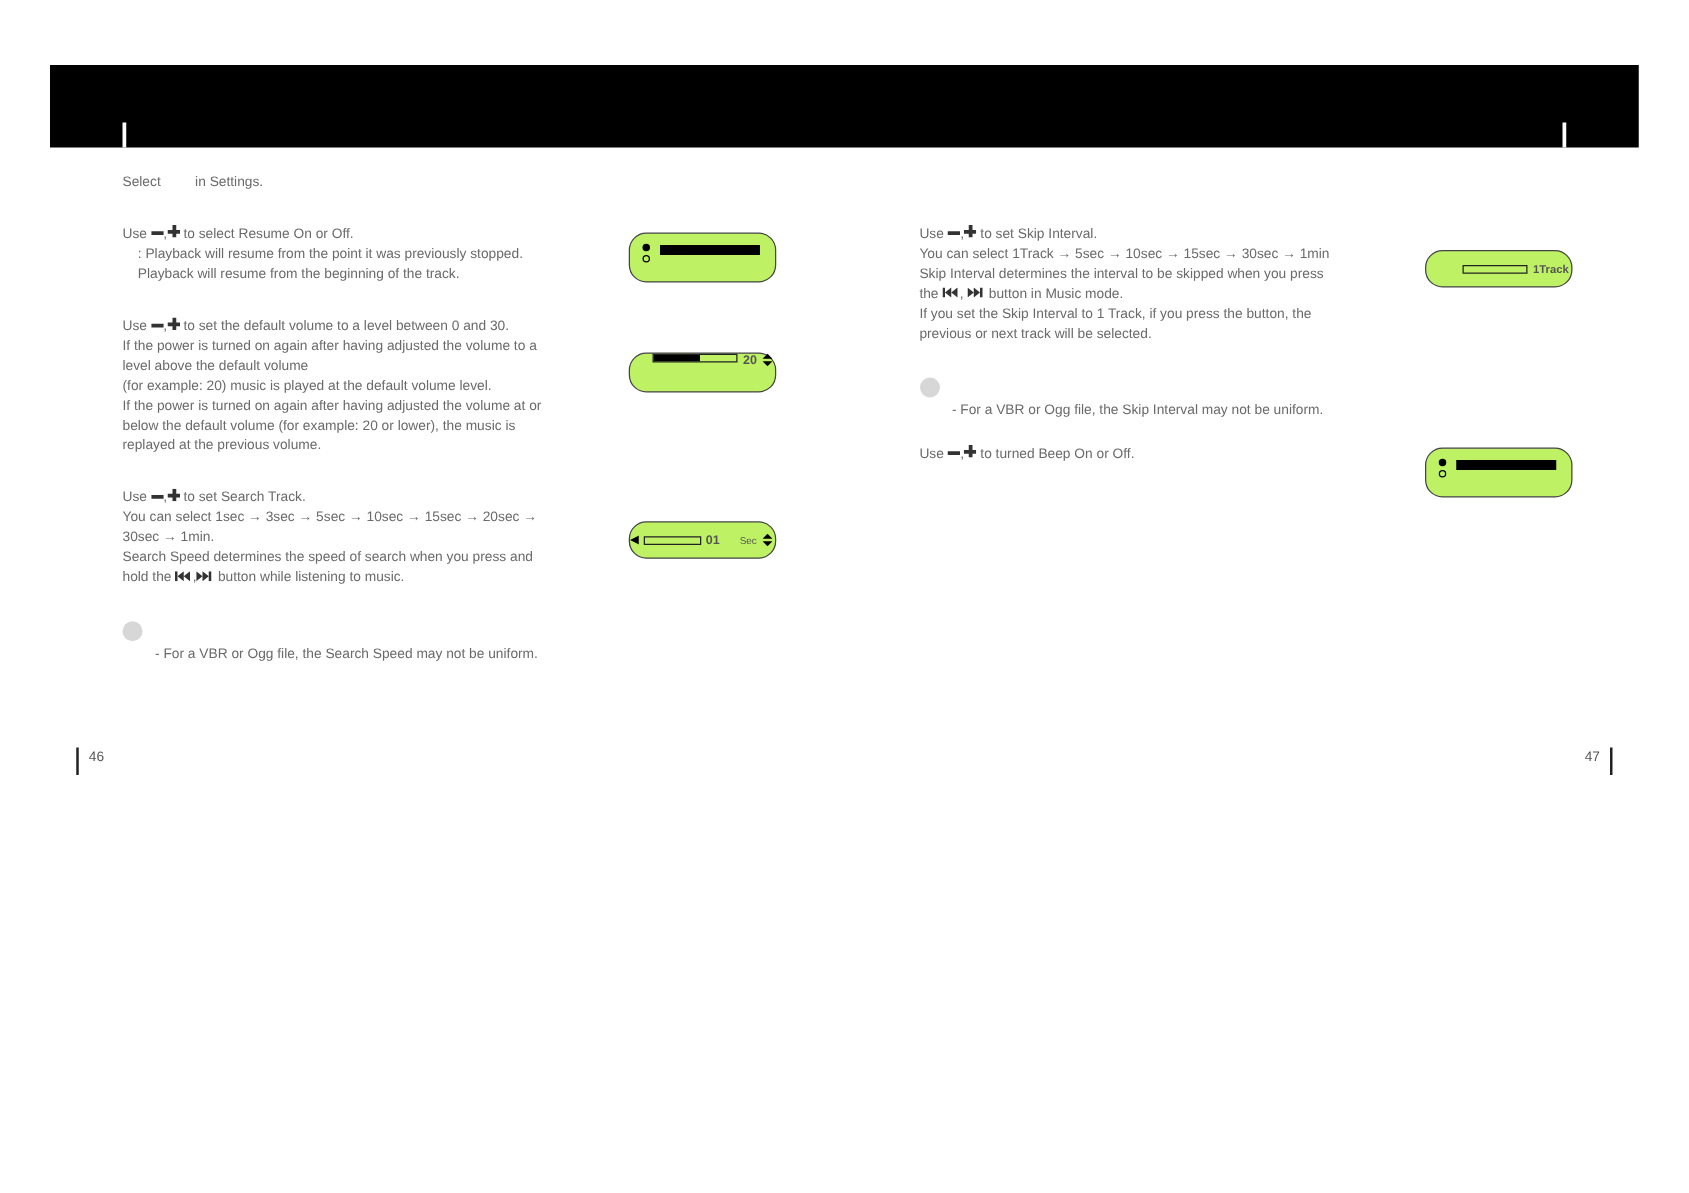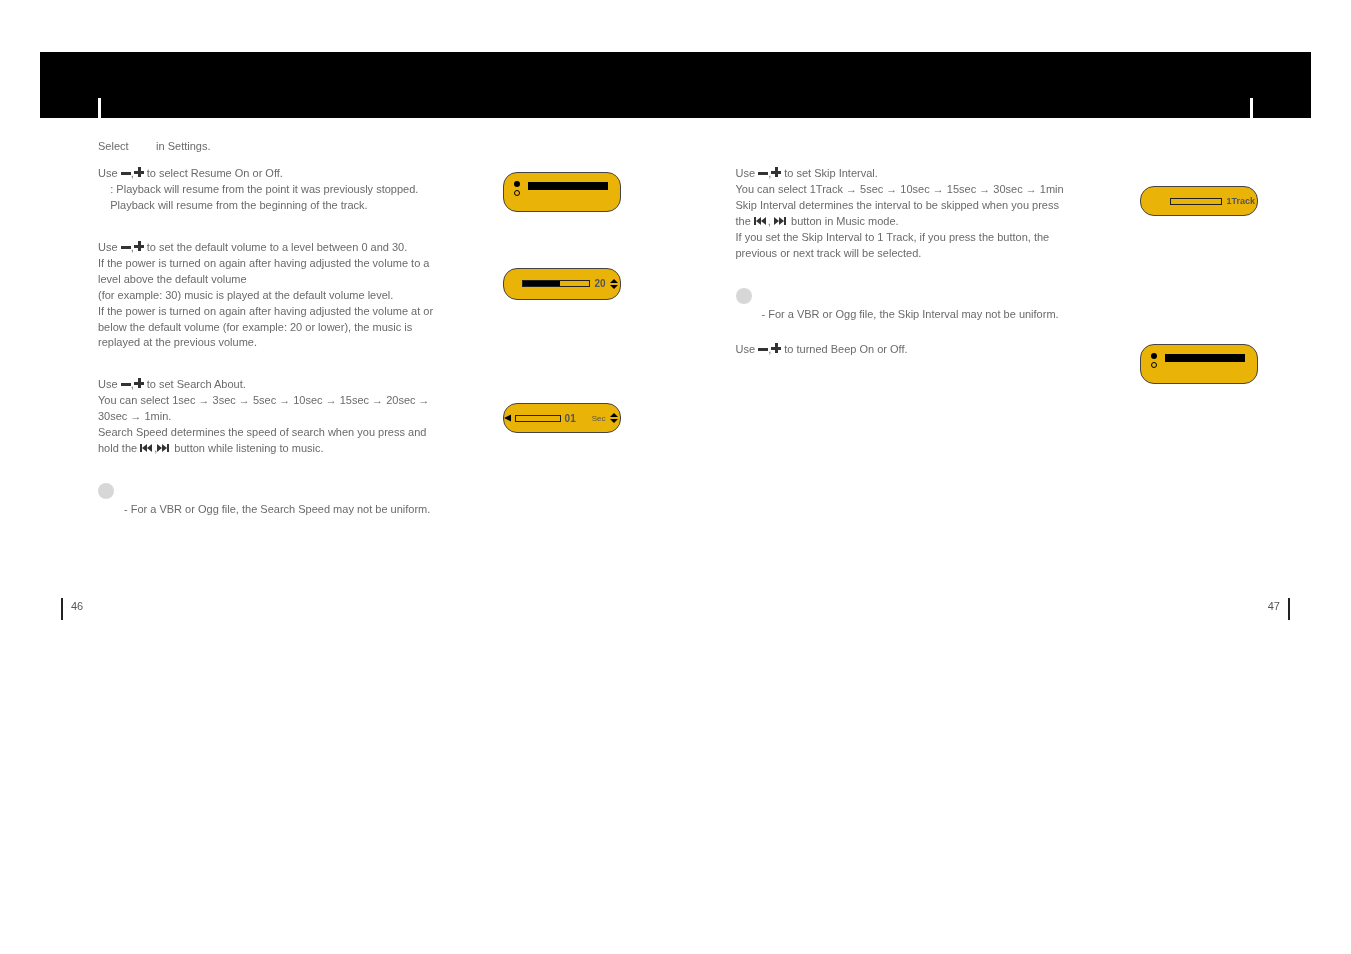--- a/index.html
+++ b/index.html
@@ -33,21 +33,21 @@
   .content {
     position: absolute;
     top: 140px;
     left: 98px;
     right: 98px;
   }
 
   .select-line {
     font-size: 11px;
     color: #6a6a6a;
-    margin-bottom: 14px;
+    margin-bottom: 28px;
   }
 
   .two-col {
     display: flex;
     gap: 120px;
   }
   .col { flex: 1; }
 
   .section {
     margin-bottom: 26px;
@@ -57,21 +57,21 @@
 
   .lcd {
     position: absolute;
     right: -5px;
     top: 0;
     width: 118px;
     height: 40px;
     border: 1.5px solid #444;
     border-radius: 14px;
     box-sizing: border-box;
-    background: #eab308;
+    background: #bef264;
   }
   .lcd-inner {
     position: absolute;
     left: 10px;
     right: 10px;
     top: 8px;
     bottom: 8px;
   }
   .radio-dot {
     width: 6px; height: 6px; border-radius: 50%; background: #000; margin-bottom: 3px;
@@ -83,21 +83,21 @@
     position: absolute;
     top: 1px;
     left: 14px;
     right: 2px;
     height: 8px;
     background: #000;
   }
 
   .default-bar {
     display: flex;
-    align-items: center;
+    align-items: flex-start;
     gap: 4px;
     justify-content: flex-end;
     height: 100%;
     padding-right: 2px;
   }
   .default-track {
     height: 7px;
     width: 68px;
     border: 1px solid #222;
     position: relative;
@@ -196,21 +196,21 @@
             <span>Use</span>
             <svg width="10" height="8">
                 <rect x="0" y="3" width="10" height="3" fill="#333"></rect>
               </svg>,<svg width="10" height="10">
                 <rect x="4" y="0" width="3" height="10" fill="#333"></rect>
                 <rect x="0" y="4" width="10" height="3" fill="#333"></rect>
               </svg>
             <span>to set the default volume to a level between 0 and 30.</span>
           </p>
           <p>If the power is turned on again after having adjusted the volume to a level above the default volume</p>
-          <p>(for example: 30) music is played at the default volume level.</p>
+          <p>(for example: 20) music is played at the default volume level.</p>
           <p>If the power is turned on again after having adjusted the volume at or below the default volume (for example: 20 or lower), the music is replayed at the previous volume.</p>
         </div>
         <div class="lcd" style="top:28px;height:32px;">
           <div class="default-bar">
             <div class="default-track">
               <div class="default-fill"></div>
             </div>
             <span class="default-label">20</span>
             <span class="updown">
               <svg width="8" height="10">
@@ -225,21 +225,21 @@
       <div class="section">
         <div class="text-block">
           <p>
             <span>Use</span>
             <svg width="10" height="8">
                 <rect x="0" y="3" width="10" height="3" fill="#333"></rect>
               </svg>,<svg width="10" height="10">
                 <rect x="4" y="0" width="3" height="10" fill="#333"></rect>
                 <rect x="0" y="4" width="10" height="3" fill="#333"></rect>
               </svg>
-            <span>to set Search About.</span>
+            <span>to set Search Track.</span>
           </p>
           <p>You can select 1sec → 3sec → 5sec → 10sec → 15sec → 20sec → 30sec → 1min.</p>
           <p>
             <span>Search Speed determines the speed of search when you press and hold the</span>
             <svg width="14" height="8">
                 <rect x="0" y="0" width="2" height="8" fill="#333"></rect>
                 <polygon points="7,4 2,0 2,8" fill="none"></polygon>
                 <polygon points="2,4 7,0 7,8" fill="#333"></polygon>
                 <polygon points="7,4 12,0 12,8" fill="#333"></polygon>
               </svg>,<svg width="14" height="8">

